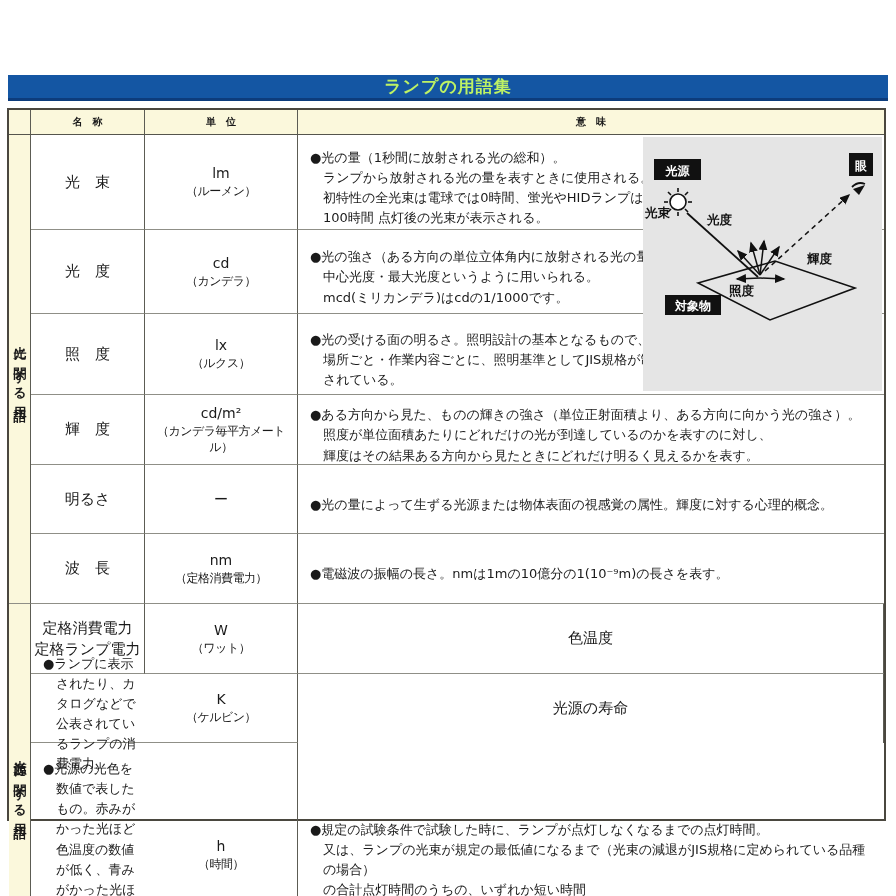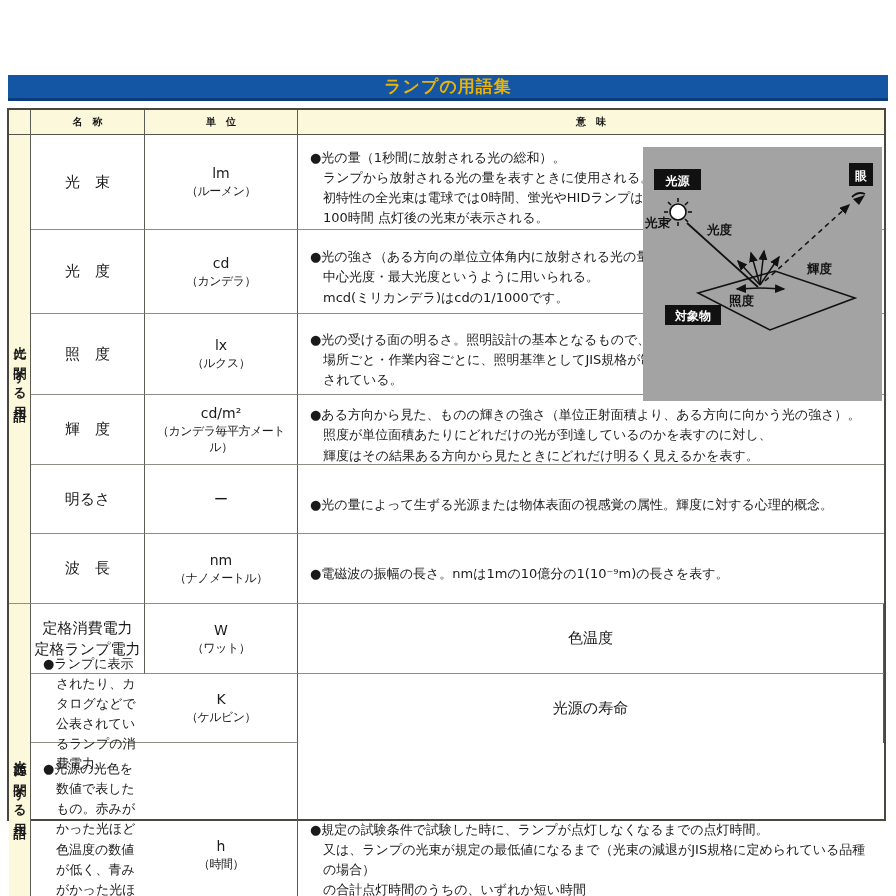--- a/index.html
+++ b/index.html
@@ -7,21 +7,21 @@
     width:896px;height:896px;position:relative;background:#ffffff;
     font-family:"DejaVu Sans","Liberation Sans",sans-serif;
     color:#1a1a1a;-webkit-font-smoothing:antialiased;
   }
   
   .title-bar{
     position:absolute;left:8px;top:75px;width:880px;height:23px;
     background:#1456a3;border-bottom:3px solid #0d3c7c;
     display:flex;align-items:center;justify-content:center;
   }
-  .title-bar span{color:#eab308;font-weight:bold;font-size:17px;letter-spacing:1px;}
+  .title-bar span{color:#bef264;font-weight:bold;font-size:17px;letter-spacing:1px;}
   
   .glossary-table{
     position:absolute;left:7px;top:108px;width:875px;height:709px;
     border:2px solid #4a473f;background:#ffffff;
     display:grid;
     grid-template-columns:22px 114px 153px 1fr;
     grid-template-rows:25px 95px 84px 81px 70px 69px 70px 70px 69px 1fr;
   }
   .cell{box-sizing:border-box;border-right:1px solid #5c5c54;border-bottom:1px solid #8f8f87;}
   .cell.last-col{border-right:none;}
@@ -47,22 +47,22 @@
     text-align:center;font-size:14px;line-height:1.35;padding:4px 1px;
   }
   .unit .kana{font-size:12px;letter-spacing:-0.5px;}
   .mean{display:flex;align-items:center;padding:16px 6px 4px 12px;}
   .mean-text{
     font-size:13px;line-height:1.55;white-space:pre-line;
     padding-left:13px;text-indent:-13px;
   }
   
   .diagram{
-    position:absolute;left:634px;top:37px;width:239px;height:254px;
-    background:#a3a3a3;
+    position:absolute;left:634px;top:27px;width:239px;height:254px;
+    background:#e5e5e5;
   }
   .diagram svg{display:block;}
   .dg-label{font-size:12px;font-weight:bold;fill:#ffffff;}
   .dg-text{font-size:12.5px;font-weight:bold;fill:#111111;}
 </style>
 </head>
 <body>
 
 <div class="title-bar">
   <span>ランプの用語集</span>
@@ -128,21 +128,21 @@
     <div>ー</div>
     <div class="kana"></div>
   </div>
   <div class="cell mean last-col">
     <div class="mean-text">●光の量によって生ずる光源または物体表面の視感覚の属性。輝度に対する心理的概念。</div>
   </div>
 
   <div class="cell name">波　長</div>
   <div class="cell unit">
     <div>nm</div>
-    <div class="kana">（ナノメートル）</div>
+    <div class="kana">（定格消費電力）</div>
   </div>
   <div class="cell mean last-col">
     <div class="mean-text">●電磁波の振幅の長さ。nmは1mの10億分の1(10⁻⁹m)の長さを表す。</div>
   </div>
 
   <div class="cell name">定格消費電力
 定格ランプ電力</div>
   <div class="cell unit">
     <div>W</div>
     <div class="kana">（ワット）</div>

